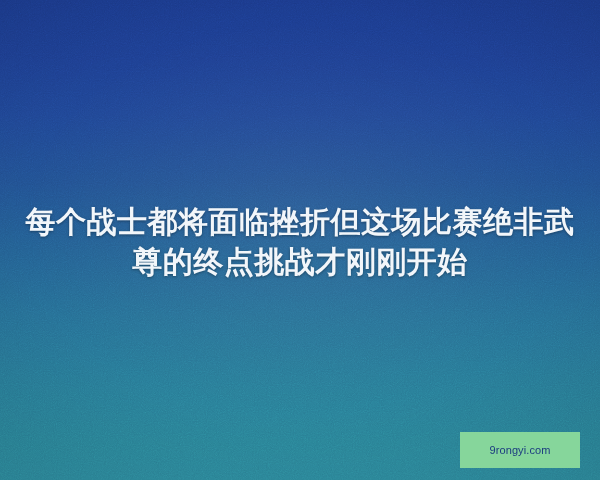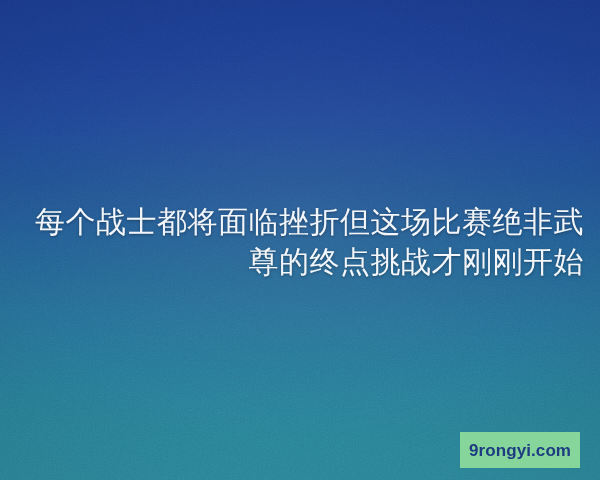--- a/index.html
+++ b/index.html
@@ -46,50 +46,50 @@
                 rgba(0,0,0,0.00) 55%,
                 rgba(0,0,0,0.10) 100%);
     pointer-events: none;
   }
   
   #caption {
     position: absolute;
     left: 0;
     right: 0;
     top: 202px;
-    text-align: right;
+    text-align: center;
     color: #f2f6fa;
     font-size: 30px;
     line-height: 40px;
     letter-spacing: 0.5px;
-    font-weight: 400;
+    font-weight: 700;
     text-shadow: 0 1px 3px rgba(0,0,0,0.35);
     padding: 0 16px;
     box-sizing: border-box;
     white-space: pre-line;
   }
   
   #watermark-badge {
     position: absolute;
     left: 460px;
     top: 432px;
     width: 120px;
     height: 36px;
     background: #86d69b;
     display: flex;
     align-items: center;
     justify-content: center;
     box-sizing: border-box;
   }
   #watermark-text {
     color: #1c3b80;
-    font-size: 17px;
+    font-size: 11px;
     line-height: 17px;
     letter-spacing: 0.1px;
-    font-weight: 700;
+    font-weight: 400;
     white-space: nowrap;
   }
 </style>
 </head>
 <body>
 
 <div id="stage">
 
   <div id="bg-gradient"></div>
 

